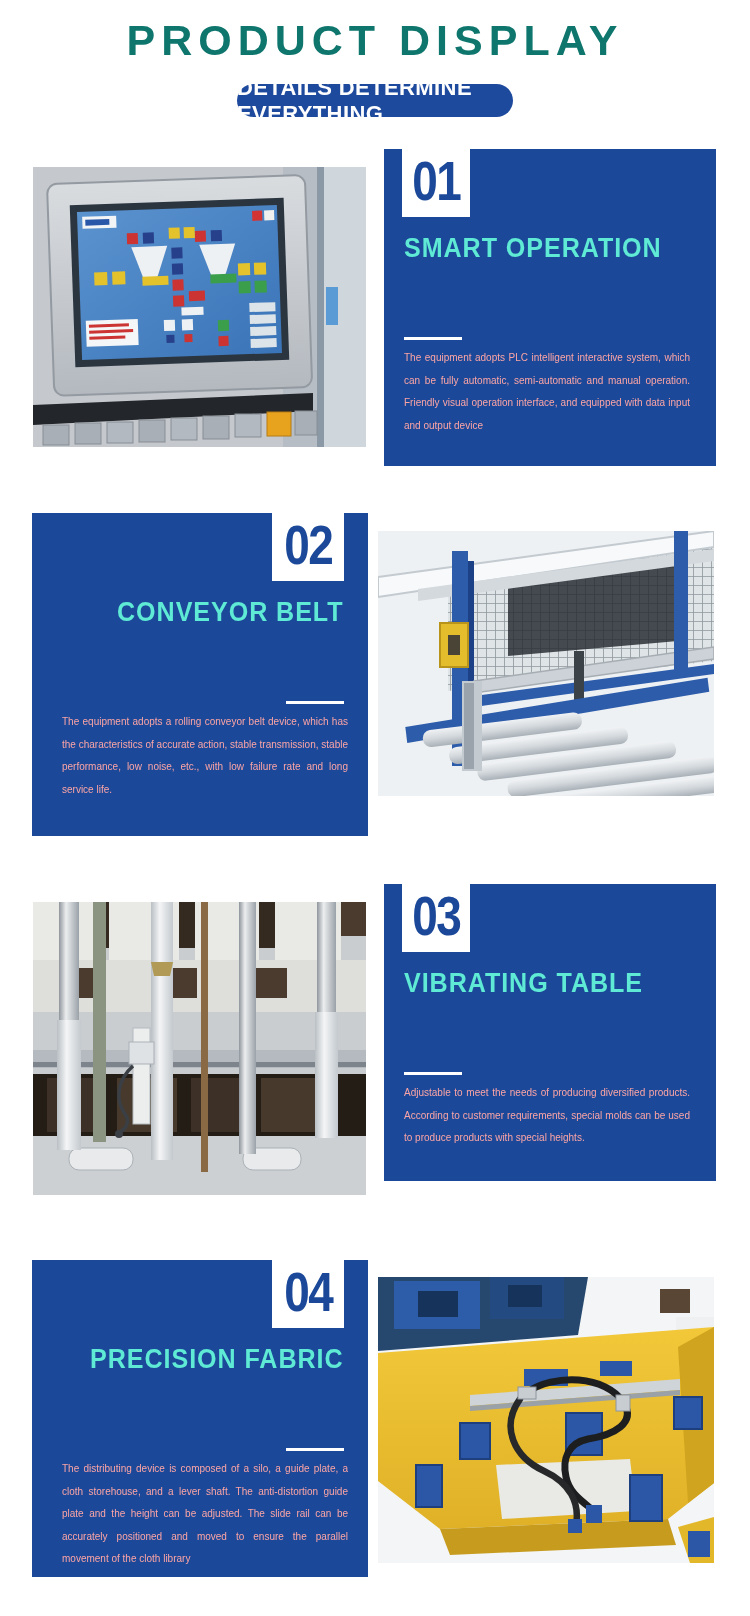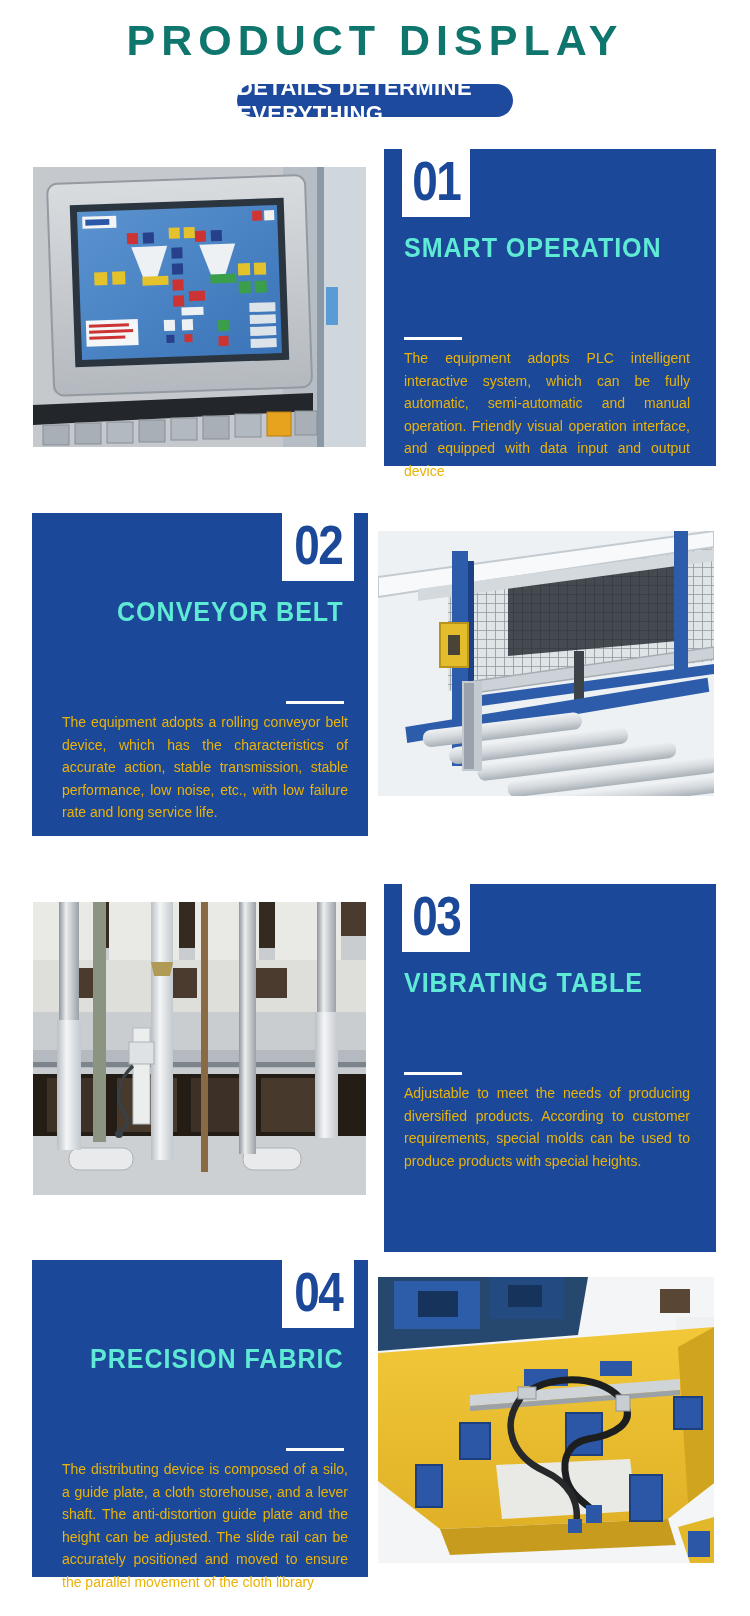--- a/index.html
+++ b/index.html
@@ -37,27 +37,27 @@
   }
   .panel .p-title span { display:inline-block; transform:scaleX(0.93); }
   .panel-right .p-title { left:20px; }
   .panel-right .p-title span { transform-origin:left center; }
   .panel-left .p-title { right:24px; text-align:right; }
   .panel-left .p-title span { transform-origin:right center; }
   .panel .divider { position:absolute; top:188px; width:58px; height:3px; background:#ffffff; }
   .panel-right .divider { left:20px; }
   .panel-left .divider { right:24px; }
   .panel .desc {
-    position:absolute; top:198px; color:#eab308; font-size:14px;
+    position:absolute; top:198px; color:#fca5a5; font-size:10px;
     line-height:22.5px; text-align:justify;
   }
   .panel-right .desc { left:20px; right:26px; }
   .panel-left .desc { left:30px; right:20px; }
   .panel-right .badge { left:18px;align-items:center; }
-  .panel-left .badge { right:14px; width:72px; }
+  .panel-left .badge { right:24px; width:72px; }
   
   .photo { position:absolute; overflow:hidden; }
   .photo svg { display:block; }
 </style>
 </head>
 <body>
 
 <div id="page">
 
   <div class="page-title">PRODUCT DISPLAY</div>
@@ -249,21 +249,21 @@
       <rect x="206" y="0" width="17" height="252" fill="url(#pil)"></rect>
       <rect x="284" y="0" width="19" height="236" fill="url(#pil)"></rect>
       <rect x="282" y="110" width="23" height="126" fill="url(#pil2)"></rect>
       <rect x="100" y="126" width="17" height="96" fill="#eceeee" stroke="#b4bac0"></rect>
       <rect x="96" y="140" width="25" height="22" fill="#dfe2e4" stroke="#aab1b7"></rect>
       <path d="M100 164 C 84 178, 82 198, 92 212 C 98 220, 92 228, 86 230" stroke="#3a3f45" stroke-width="3.5" fill="none"></path>
       <circle cx="86" cy="232" r="4" fill="#3a3f45"></circle>
     </svg>
   </div>
 
-  <div class="panel panel-right" style="left:384px; top:884px; width:332px; height:368px;">
+  <div class="panel panel-right" style="left:384px; top:884px; width:332px; height:297px;">
     <div class="badge">
       <div class="num">03</div>
     </div>
     <div class="p-title">
       <span>VIBRATING TABLE</span>
     </div>
     <div class="divider"></div>
     <div class="desc">Adjustable to meet the needs of producing diversified products. According to customer requirements, special molds can be used to produce products with special heights.</div>
   </div>
 

